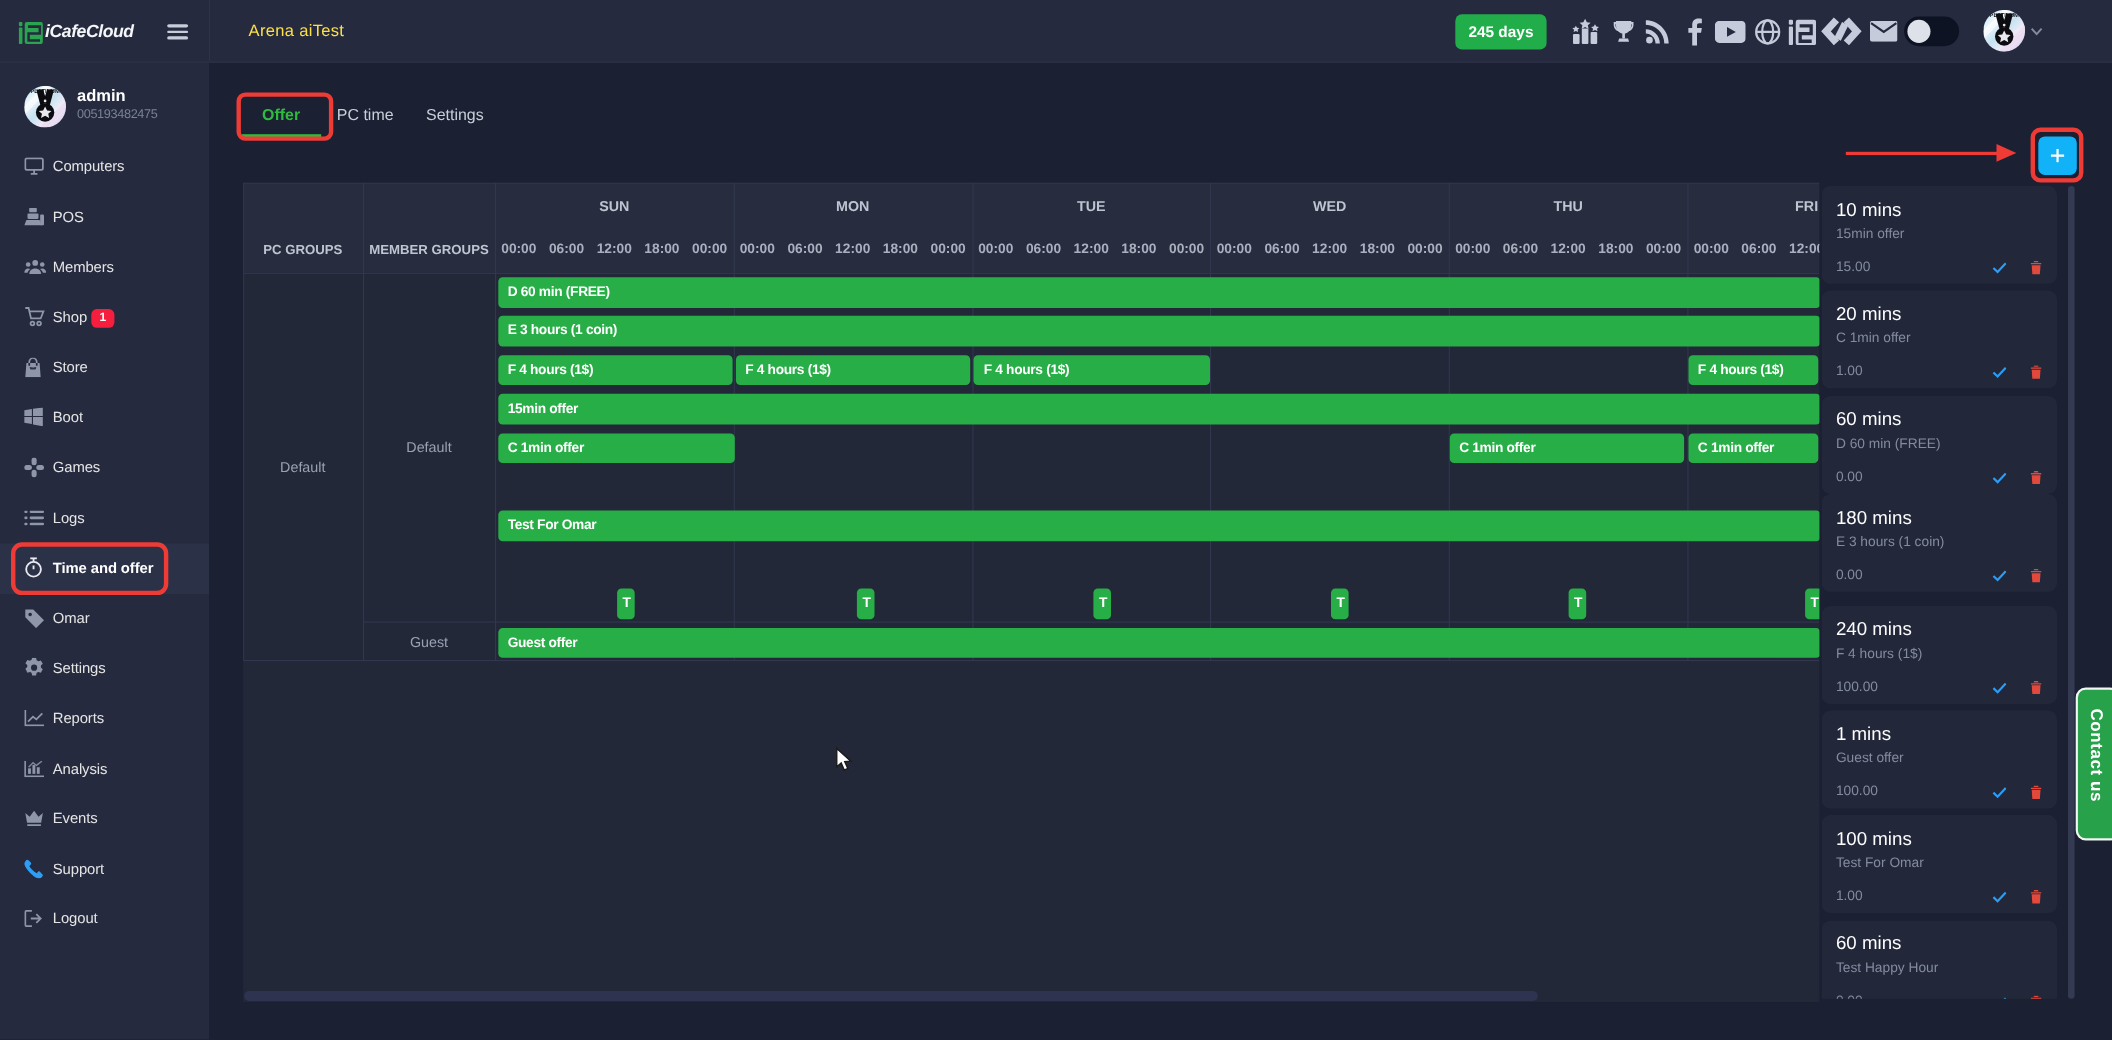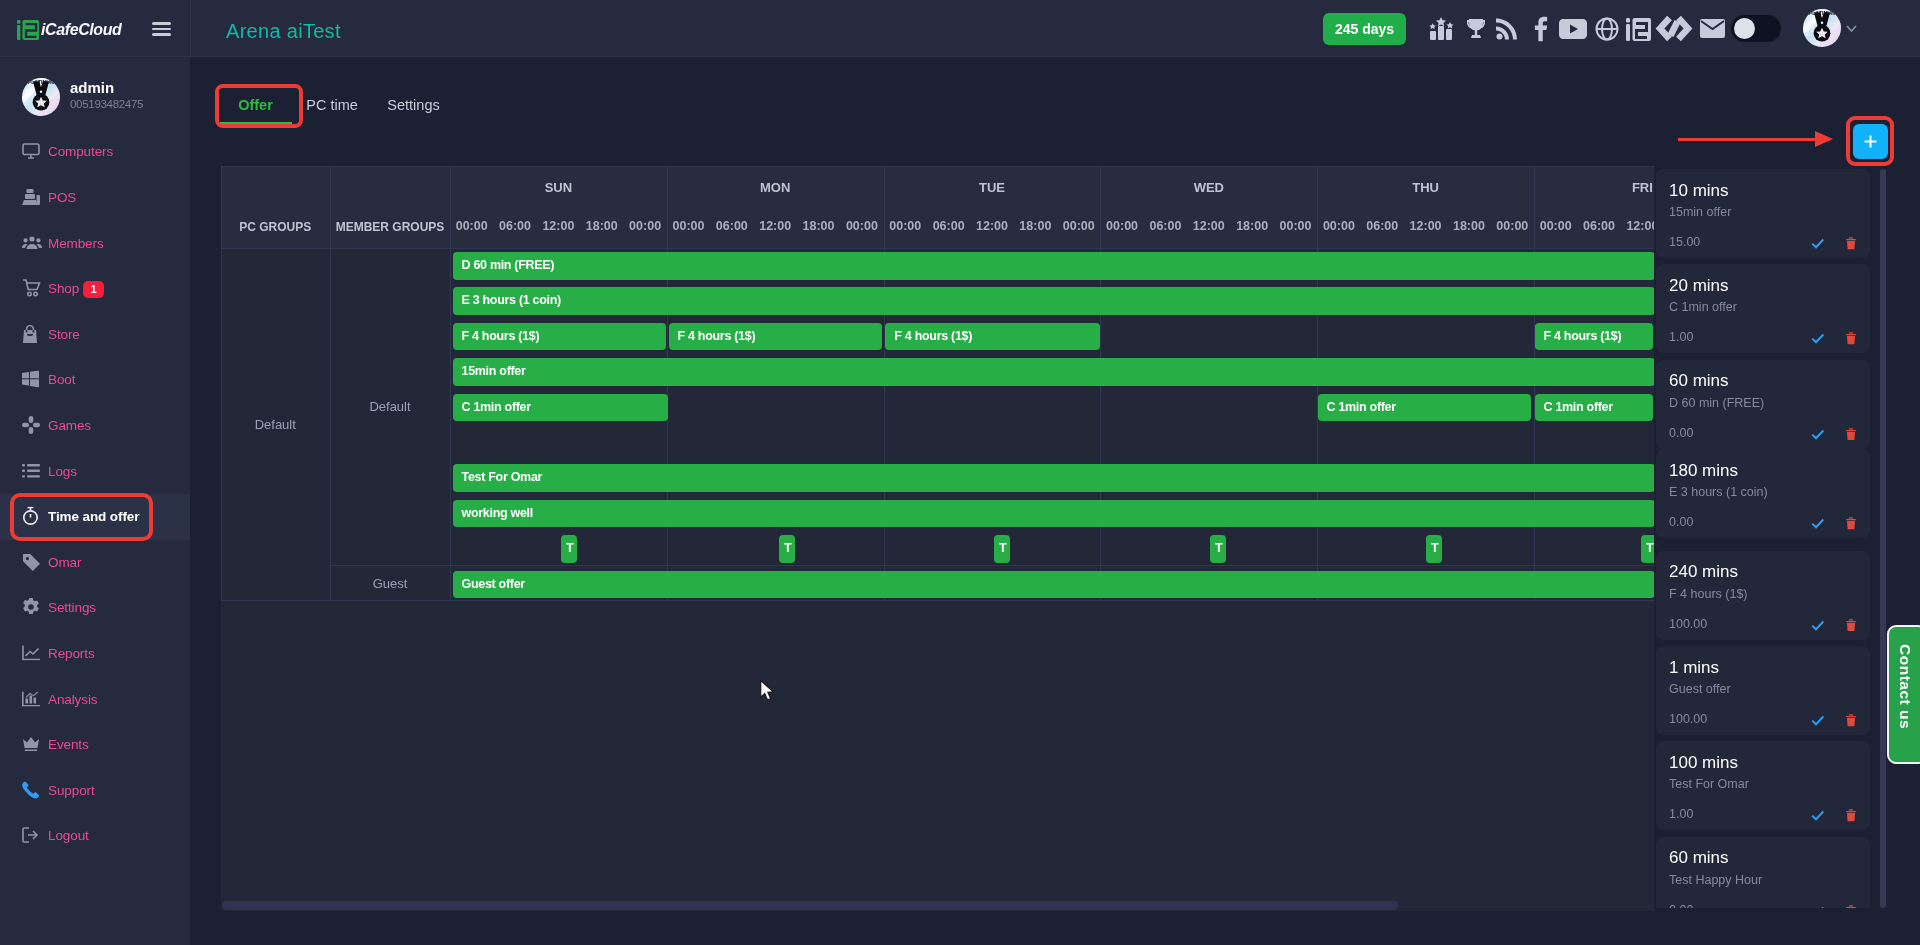--- a/index.html
+++ b/index.html
@@ -1,36 +1,36 @@
 <!DOCTYPE html>
 <html><head><meta charset="utf-8">
 <style>
 *{margin:0;padding:0;box-sizing:border-box}
 html,body{width:1920px;height:945px;overflow:hidden;background:#1b2032;
  font-family:"Liberation Sans",sans-serif;position:relative}
 .abs{position:absolute}
 
 #topbar{position:absolute;left:0;top:0;width:1920px;height:57px;background:#252a3e}
 #sidebar{position:absolute;left:0;top:0;width:190px;height:945px;background:#252a3e}
-.navitem{position:absolute;left:0;width:190px;height:45.6px;color:#ec4899;font-size:13.5px;letter-spacing:-.1px}
+.navitem{position:absolute;left:0;width:190px;height:45.6px;color:#e5e5e5;font-size:13.5px;letter-spacing:-.1px}
 .navitem .lbl{position:absolute;left:48px;top:50%;transform:translateY(-50%)}
 .navitem svg{position:absolute;left:22px;top:50%;transform:translateY(-50%)}
 .bar{position:absolute;height:27.5px;background:#28ae47;border-radius:4px;color:#fff;
  font-weight:bold;font-size:12.5px;letter-spacing:-.3px;line-height:27.5px;padding-left:9px;white-space:nowrap;overflow:hidden}
 .vline{position:absolute;width:1px;background:#31374e}
 .hlabel{position:absolute;transform:translateX(-50%);font-weight:bold}
 .card{position:absolute;left:0;width:214.5px;height:89px;background:#222839;border-radius:8px}
 .card .t{position:absolute;left:13.5px;top:11.5px;font-size:17px;font-weight:normal;color:#fdfdfe}
 .card .s{position:absolute;left:13.5px;top:36px;font-size:12.5px;color:#848ba0}
 .card .p{position:absolute;left:13.5px;top:66px;font-size:12.5px;color:#848ba0}
 .card svg{position:absolute}
 .tab{position:absolute;top:97px;font-size:14.5px;font-weight:bold;color:#c9ced9;transform:translateX(-50%)}
 </style></head><body>
 <div id="topbar"></div>
-<div class="abs" style="left:226px;top:20px;font-size:20px;color:#14b8a6;letter-spacing:.3px">Arena aiTest</div>
+<div class="abs" style="left:226px;top:20px;font-size:15px;color:#fde047;letter-spacing:.3px">Arena aiTest</div>
 <div class="abs" style="left:1323px;top:13px;width:83px;height:32px;background:#21ad4a;border-radius:6px;color:#fff;font-size:14px;font-weight:bold;text-align:center;line-height:32px">245 days</div>
 <svg class="abs" style="left:1429px;top:17px" width="26" height="24" viewBox="0 0 26 24">
 <g fill="#c6cbdb">
       <rect x="1" y="14" width="6" height="9" rx="1"></rect>
       <rect x="9" y="9" width="6" height="14" rx="1"></rect>
       <rect x="17" y="12" width="6" height="11" rx="1"></rect>
 <path d="M12 0l1.6 3.2 3.4.4-2.5 2.3.7 3.4-3.2-1.7-3.2 1.7.7-3.4L7 3.6l3.4-.4z"></path>
 <path d="M4 7l1.2 2.2 2.4.3-1.8 1.6.5 2.4-2.3-1.2-2.3 1.2.5-2.4L.4 9.5l2.4-.3z" transform="scale(.9)"></path>
 <path d="M21 5l1.2 2.2 2.4.3-1.8 1.6.5 2.4-2.3-1.2-2.3 1.2.5-2.4-1.8-1.6 2.4-.3z"></path>
     </g>
@@ -364,21 +364,20 @@
 <div class="bar" style="left:232.0px;top:121.9px;width:1202.0px">E 3 hours (1 coin)</div>
 <div class="bar" style="left:232.0px;top:157.3px;width:213.3px">F 4 hours (1$)</div>
 <div class="bar" style="left:448.0px;top:157.3px;width:213.4px">F 4 hours (1$)</div>
 <div class="bar" style="left:664.8px;top:157.3px;width:215.1px">F 4 hours (1$)</div>
 <div class="bar" style="left:1314.0px;top:157.3px;width:118.5px">F 4 hours (1$)</div>
 <div class="bar" style="left:232.0px;top:192.7px;width:1202.0px">15min offer</div>
 <div class="bar" style="left:232.0px;top:228.1px;width:215.5px">C 1min offer</div>
 <div class="bar" style="left:1097.0px;top:228.1px;width:213.5px">C 1min offer</div>
 <div class="bar" style="left:1314.0px;top:228.1px;width:118.5px">C 1min offer</div>
 <div class="bar" style="left:232.0px;top:298.9px;width:1202.0px">Test For Omar</div>
-<div class="bar" style="left:232.0px;top:334.3px;width:1202.0px">working well</div>
 <div class="bar" style="left:340.5px;top:369.7px;width:15.5px;padding-left:5px">T</div>
 <div class="bar" style="left:558.5px;top:369.7px;width:15.5px;padding-left:5px">T</div>
 <div class="bar" style="left:773.5px;top:369.7px;width:15.5px;padding-left:5px">T</div>
 <div class="bar" style="left:989.5px;top:369.7px;width:15.5px;padding-left:5px">T</div>
 <div class="bar" style="left:1205.5px;top:369.7px;width:15.5px;padding-left:5px">T</div>
 <div class="bar" style="left:1420.5px;top:369.7px;width:15.5px;padding-left:5px">T</div>
 <div class="bar" style="left:232.0px;top:405.1px;width:1202.0px">Guest offer</div>
 <div class="abs" style="left:1px;top:735px;width:1176px;height:9.5px;background:#2e3450;border-radius:5px"></div>
 </div>
 <div class="abs" style="left:1655.5px;top:169px;width:233px;height:739px;overflow:hidden">

